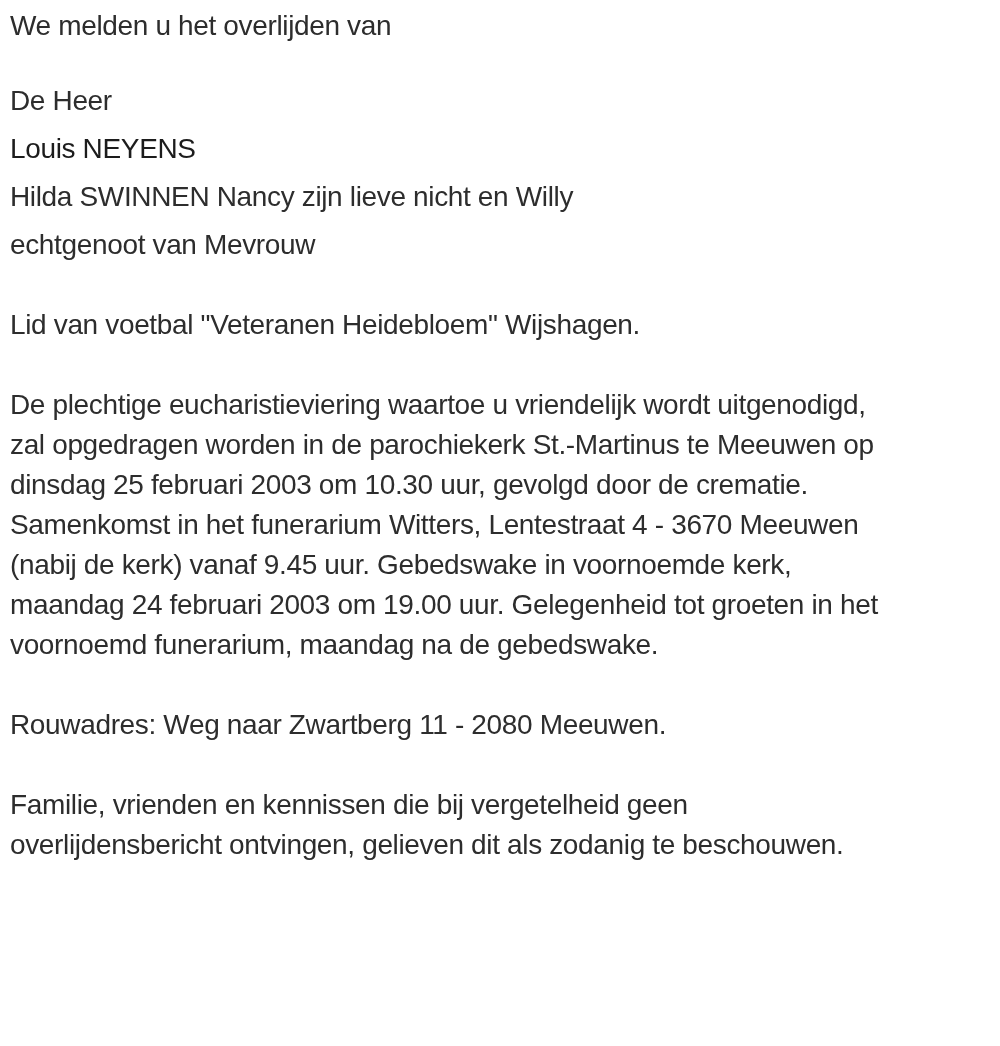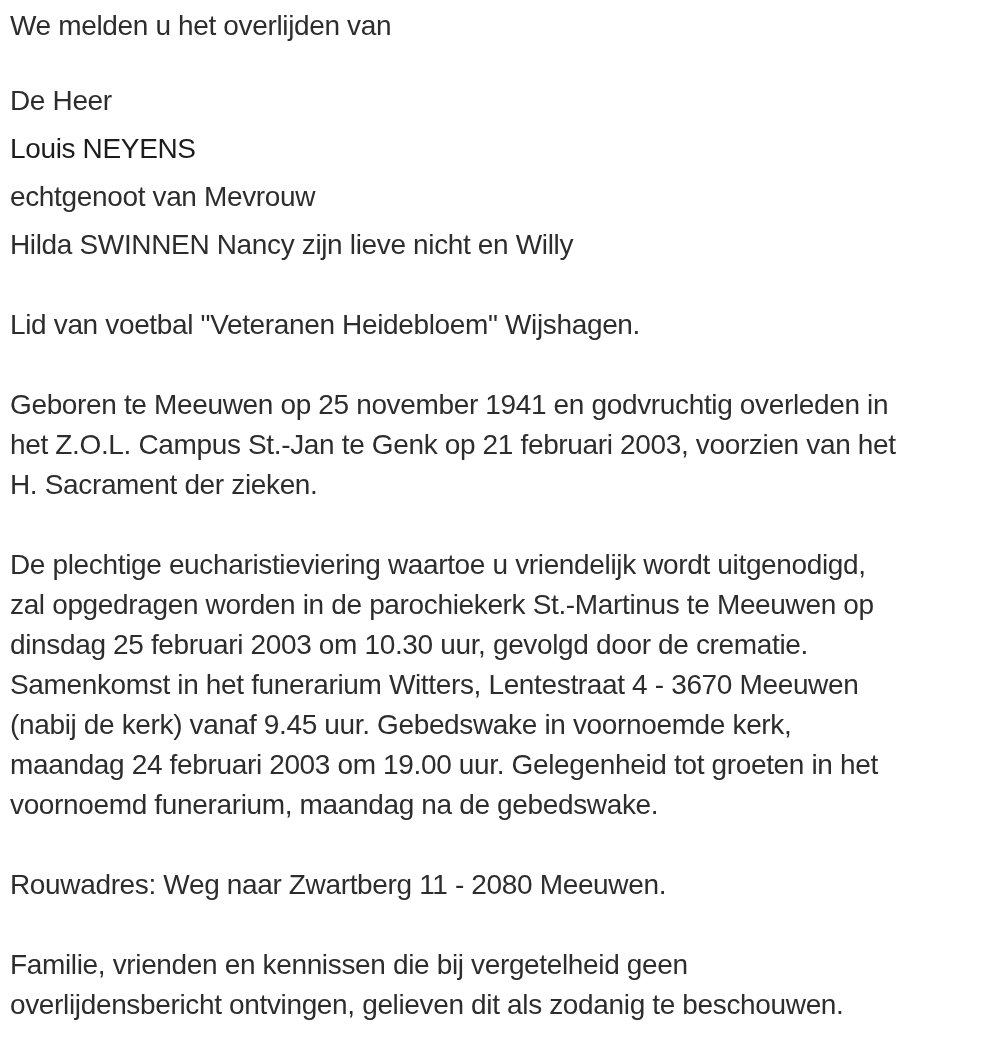--- a/index.html
+++ b/index.html
@@ -47,29 +47,26 @@
 </head>
 <body>
 
 <article class="doc">
 
   <p class="block intro-block">We melden u het overlijden van</p>
 
   <div class="header-block">
     <p class="header-line">De Heer</p>
     <p class="header-line deceased-name">Louis NEYENS</p>
+    <p class="header-line">Hilda SWINNEN Nancy zijn lieve nicht en Willy</p>
     <p class="header-line">echtgenoot van Mevrouw</p>
-    <p class="header-line">Hilda SWINNEN Nancy zijn lieve nicht en Willy</p>
   </div>
 
   <p class="block">Lid van voetbal "Veteranen Heidebloem" Wijshagen.</p>
 
-  <p class="block">Geboren te Meeuwen op 25 november 1941 en godvruchtig overleden in
-het Z.O.L. Campus St.-Jan te Genk op 21 februari 2003, voorzien van het
-H. Sacrament der zieken.</p>
 
   <p class="block">De plechtige eucharistieviering waartoe u vriendelijk wordt uitgenodigd,
 zal opgedragen worden in de parochiekerk St.-Martinus te Meeuwen op
 dinsdag 25 februari 2003 om 10.30 uur, gevolgd door de crematie.
 Samenkomst in het funerarium Witters, Lentestraat 4 - 3670 Meeuwen
 (nabij de kerk) vanaf 9.45 uur. Gebedswake in voornoemde kerk,
 maandag 24 februari 2003 om 19.00 uur. Gelegenheid tot groeten in het
 voornoemd funerarium, maandag na de gebedswake.</p>
 
   <p class="block">Rouwadres: Weg naar Zwartberg 11 - 2080 Meeuwen.</p>

